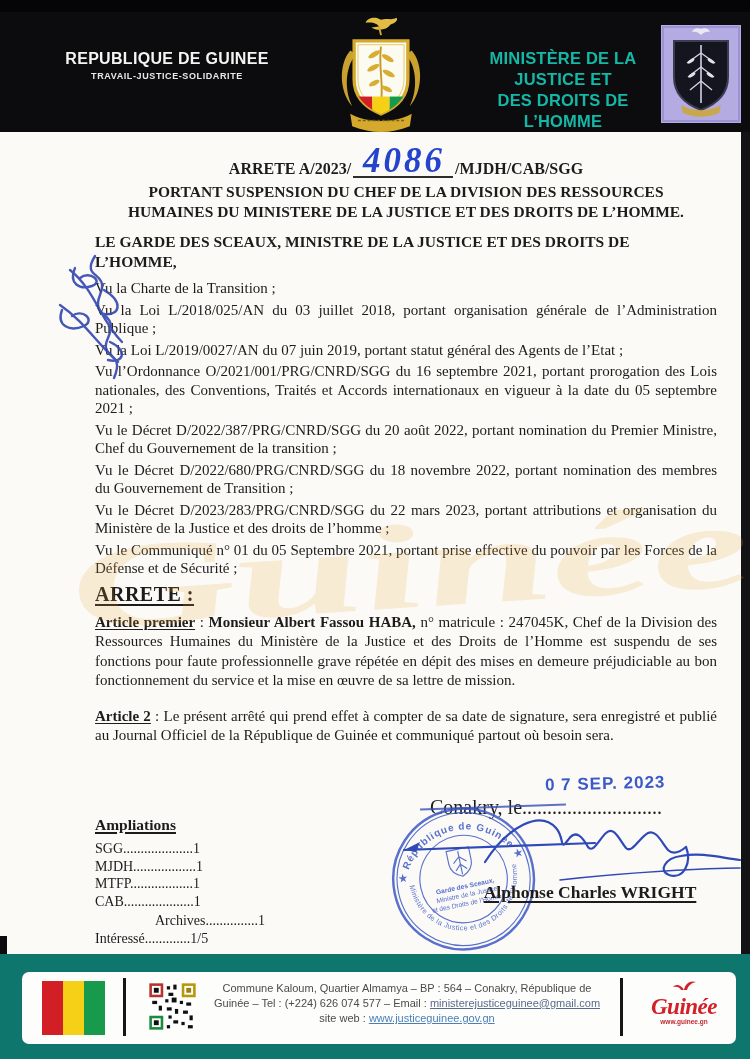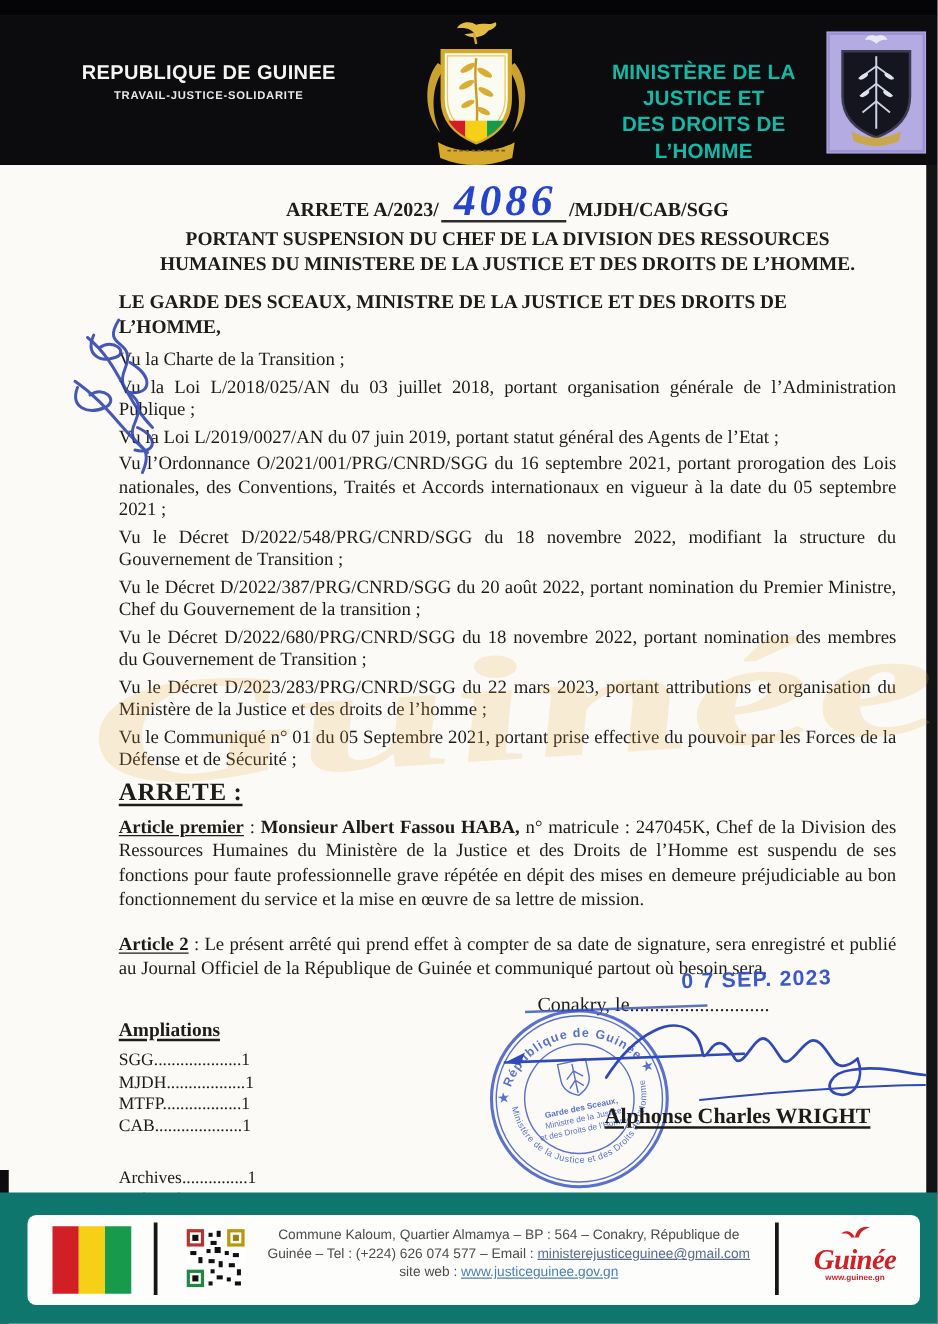--- a/index.html
+++ b/index.html
@@ -38,36 +38,36 @@
   .decree-heading{margin-top:5px;text-align:left;font-weight:bold;font-size:20px;letter-spacing:.5px;}
   .decree-heading span{text-decoration:underline;text-underline-offset:3px;text-decoration-thickness:2px;}
   .article{margin-top:7px;font-size:15px;line-height:19.5px;text-align:justify;}
   .article.second{margin-top:16px;}
   .article-label{font-weight:bold;text-decoration:underline;text-underline-offset:2px;margin-top:45px;}
   .bold{font-weight:bold;}
 
   
   .date-stamp{position:absolute;left:545px;top:774px;z-index:8;font-family:"Liberation Sans",sans-serif;
               font-weight:bold;font-size:17px;letter-spacing:1px;color:#2b4cc4;transform:rotate(-1.5deg);opacity:.92;}
-  .place-line{position:absolute;left:430px;top:796px;z-index:3;font-size:16px;}
+  .place-line{position:absolute;left:430px;top:796px;z-index:3;font-size:20px;}
   .place-strike{position:absolute;left:420px;top:806px;width:146px;height:2px;background:#3350b8;
                 transform:rotate(-2deg);opacity:.8;z-index:9;}
   .stamp{position:absolute;left:388px;top:803px;z-index:7;transform:rotate(-12deg);opacity:.85;}
   .sig{position:absolute;left:390px;top:800px;z-index:8;}
   .signer{position:absolute;left:440px;top:882px;width:300px;z-index:9;text-align:center;font-weight:bold;
           font-size:17.5px;text-decoration:underline;text-underline-offset:3px;text-decoration-thickness:2px;}
   .ink-dot{position:absolute;left:543px;top:958px;width:5px;height:5px;border-radius:50%;background:#22318f;z-index:3;}
   .scribble{position:absolute;left:40px;top:250px;z-index:7;}
 
   
   .ampliations{position:absolute;left:95px;top:816px;z-index:3;width:170px;}
   .amp-heading{font-weight:bold;font-size:15.5px;text-decoration:underline;text-underline-offset:2px;
                text-decoration-thickness:2px;margin-bottom:6px;}
   .amp-row{font-size:14px;line-height:17.5px;white-space:nowrap;}
-  .amp-row.gap{margin-top:24px;}
+  .amp-row.gap{margin-top:2px;text-align:right;}
 
   
   .footer-band{position:absolute;left:0;top:954px;width:750px;height:105px;background:#0f766e;z-index:4;}
   .footer-panel{position:absolute;left:22px;top:18px;width:714px;height:72px;background:#fdfdfc;border-radius:7px;}
   .flag{position:absolute;left:20px;top:9px;width:63px;height:54px;display:flex;}
   .flag div{flex:1;}
   .f-div{position:absolute;top:6px;width:3px;height:58px;background:#161616;}
   .qr{position:absolute;left:127px;top:11px;}
   .footer-text{position:absolute;left:185px;top:9px;width:400px;text-align:center;
                font-family:"Liberation Sans",sans-serif;font-size:11px;line-height:15px;color:#4b4b4b;}
@@ -163,21 +163,20 @@
       <div>PORTANT SUSPENSION DU CHEF DE LA DIVISION DES RESSOURCES</div>
       <div>HUMAINES DU MINISTERE DE LA JUSTICE ET DES DROITS DE L’HOMME.</div>
     </div>
     <div class="authority">LE GARDE DES SCEAUX, MINISTRE DE LA JUSTICE ET DES DROITS DE L’HOMME,</div>
 
     <div class="visas">
         <p class="visa">Vu la Charte de la Transition ;</p>
         <p class="visa">Vu la Loi L/2018/025/AN du 03 juillet 2018, portant organisation générale de l’Administration Publique ;</p>
         <p class="visa">Vu la Loi L/2019/0027/AN du 07 juin 2019, portant statut général des Agents de l’Etat ;</p>
         <p class="visa">Vu l’Ordonnance O/2021/001/PRG/CNRD/SGG du 16 septembre 2021, portant prorogation des Lois nationales, des Conventions, Traités et Accords internationaux en vigueur à la date du 05 septembre 2021 ;</p>
-        <p class="visa">Vu le Décret D/2022/548/PRG/CNRD/SGG du 18 novembre 2022, modifiant la structure du Gouvernement de Transition ;</p>
         <p class="visa">Vu le Décret D/2022/387/PRG/CNRD/SGG du 20 août 2022, portant nomination du Premier Ministre, Chef du Gouvernement de la transition ;</p>
         <p class="visa">Vu le Décret D/2022/680/PRG/CNRD/SGG du 18 novembre 2022, portant nomination des membres du Gouvernement de Transition ;</p>
         <p class="visa">Vu le Décret D/2023/283/PRG/CNRD/SGG du 22 mars 2023, portant attributions et organisation du Ministère de la Justice et des droits de l’homme ;</p>
         <p class="visa">Vu le Communiqué n° 01 du 05 Septembre 2021, portant prise effective du pouvoir par les Forces de la Défense et de Sécurité ;</p>
       </div>
 
     <div class="decree-heading">
       <span>ARRETE :</span>
     </div>
 

